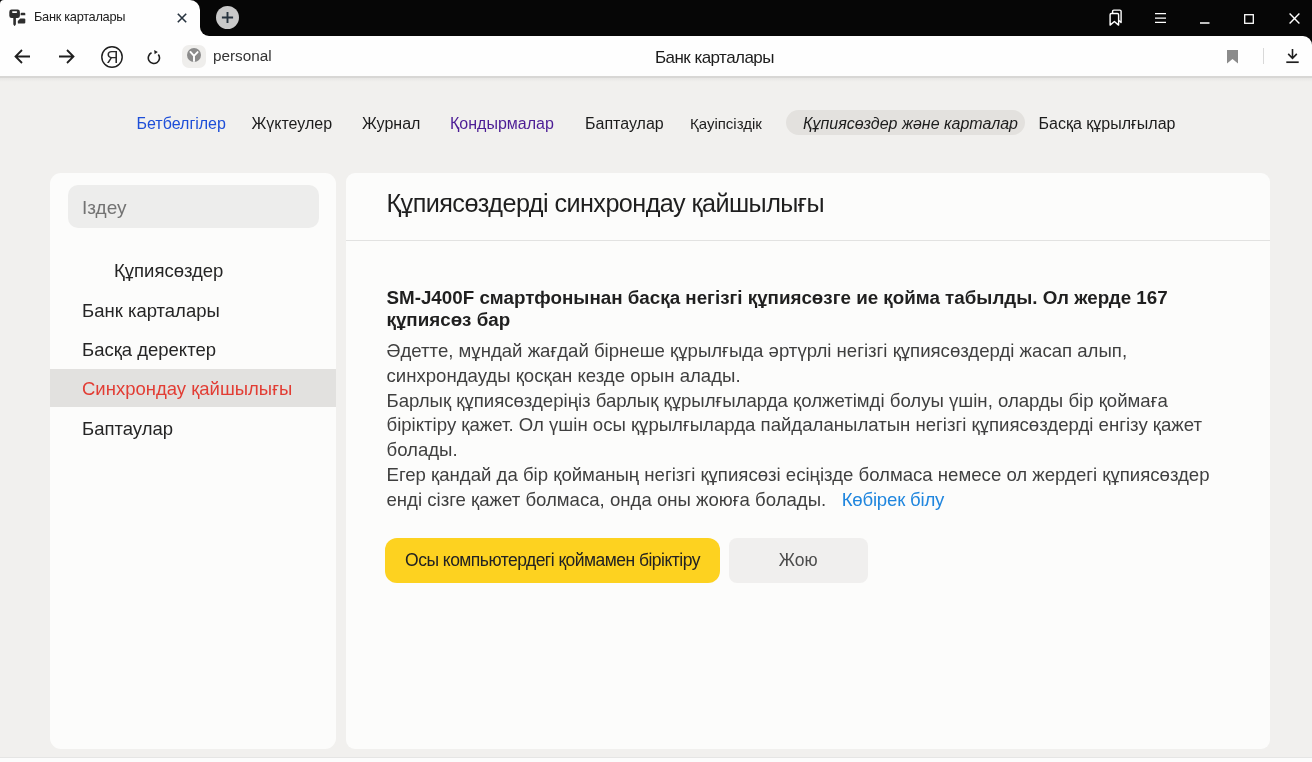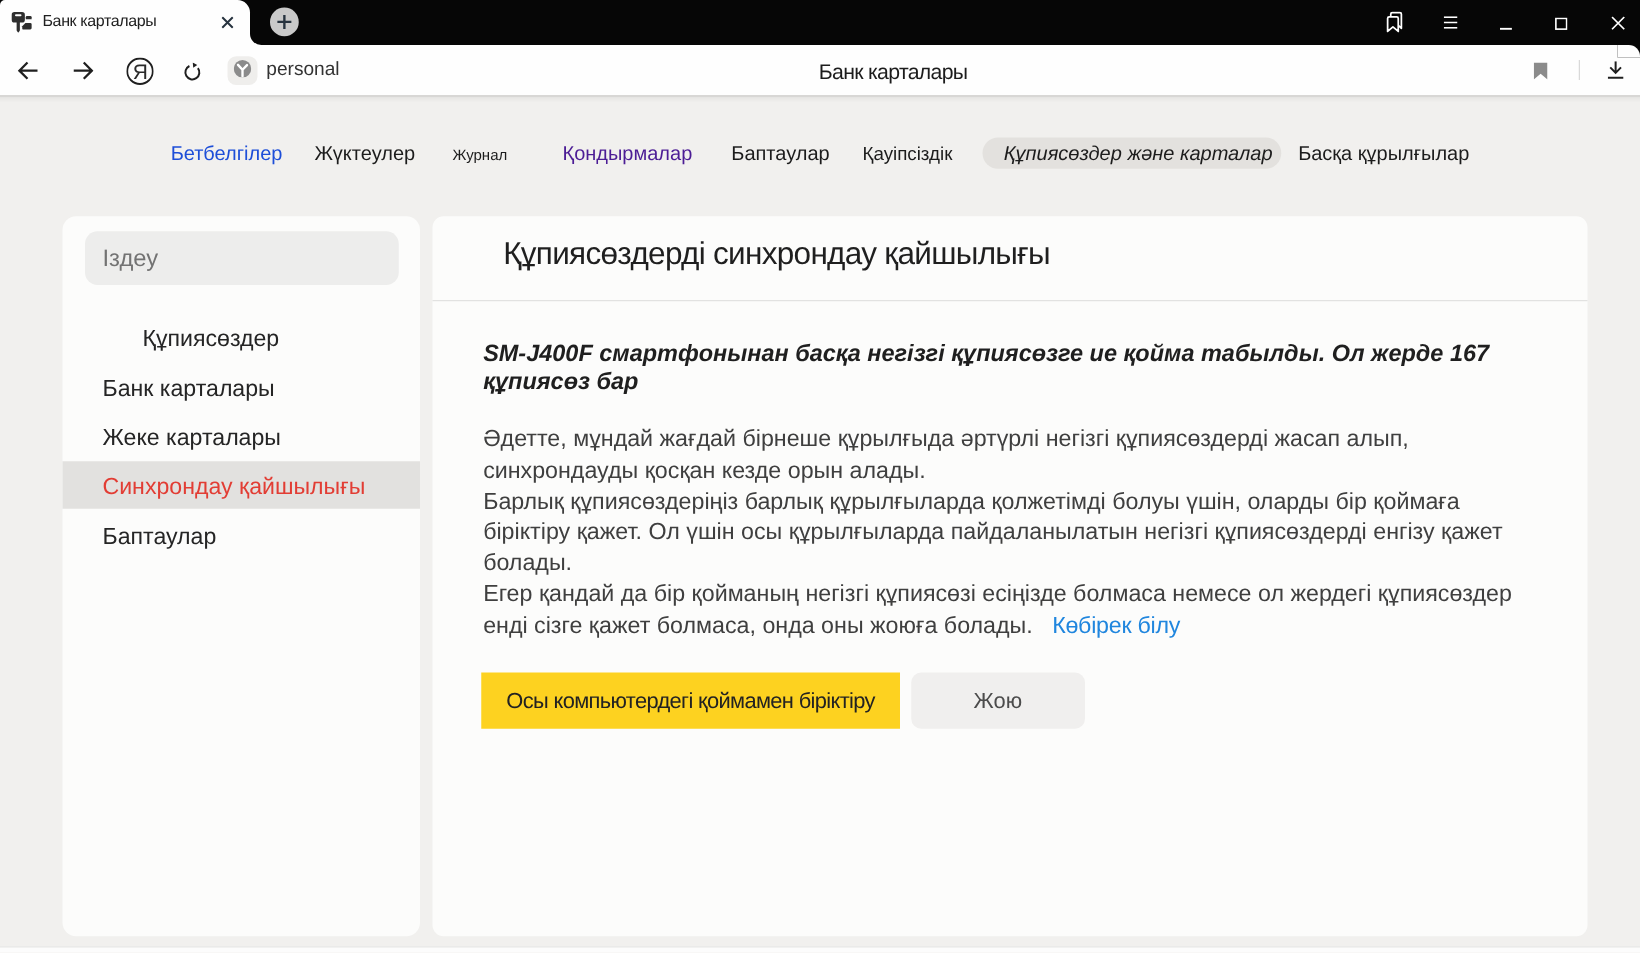--- a/index.html
+++ b/index.html
@@ -78,41 +78,41 @@
 </svg>
 <div class="abs" style="left:1263px;top:48px;width:1px;height:16px;background:#d9d9d9;"></div>
 <svg class="abs" style="left:1286px;top:49px;" width="13" height="15" viewBox="0 0 13 15">
   <path d="M6.5 0 V8.8 M2.2 4.9 L6.5 9.3 L10.8 4.9" stroke="#1f1f1f" stroke-width="1.6" fill="none"></path>
   <path d="M0.3 13.2 H12.7" stroke="#1f1f1f" stroke-width="1.7"></path>
 </svg>
 
 <div class="abs" style="left:786px;top:109.5px;width:239px;height:25.5px;background:#e3e1de;border-radius:13px;"></div>
 <span class="abs" style="left:136.5px;top:116.2px;font-size:16px;line-height:16px;color:#1d4ed8;">Бетбелгілер</span>
 <span class="abs" style="left:251.5px;top:116.2px;font-size:16px;line-height:16px;color:#1c1c1c;">Жүктеулер</span>
-<span class="abs" style="left:362px;top:116.2px;font-size:12px;line-height:16px;color:#1c1c1c;">Журнал</span>
+<span class="abs" style="left:362px;top:116.2px;font-size:16px;line-height:16px;color:#1c1c1c;">Журнал</span>
 <span class="abs" style="left:450px;top:116.2px;font-size:16px;line-height:16px;color:#4c1d95;">Қондырмалар</span>
 <span class="abs" style="left:585px;top:116.2px;font-size:16px;line-height:16px;color:#1c1c1c;">Баптаулар</span>
 <span class="abs" style="left:690px;top:116.2px;font-size:15px;line-height:16px;color:#1c1c1c;">Қауіпсіздік</span>
 <span class="abs" style="left:803px;top:116.2px;font-size:16px;line-height:16px;color:#1c1c1c;font-style:italic;">Құпиясөздер және карталар</span>
 <span class="abs" style="left:1038.5px;top:116.2px;font-size:16px;line-height:16px;color:#1c1c1c;">Басқа құрылғылар</span>
 
 <div class="abs" style="left:49.5px;top:172.5px;width:286px;height:576px;background:#fcfcfb;border-radius:11px;"></div>
 <div class="abs" style="left:67.5px;top:185px;width:251px;height:43px;background:#ededec;border-radius:10px;"></div>
 <span class="abs" style="left:82px;top:199.2px;font-size:19px;line-height:18.5px;color:#737373;">Іздеу</span>
 <div class="abs" style="left:49.5px;top:368.8px;width:286px;height:38.6px;background:#e2e1df;"></div>
 <span class="abs" style="left:82px;top:262.3px;font-size:18.5px;line-height:18.5px;color:#252525;margin-left:32px;">Құпиясөздер</span>
 <span class="abs" style="left:82px;top:301.7px;font-size:18.5px;line-height:18.5px;color:#252525;">Банк карталары</span>
-<span class="abs" style="left:82px;top:340.9px;font-size:18.5px;line-height:18.5px;color:#252525;">Жеке карталары</span>
+<span class="abs" style="left:82px;top:340.9px;font-size:18.5px;line-height:18.5px;color:#252525;">Басқа деректер</span>
 <span class="abs" style="left:82px;top:379.8px;font-size:18.5px;line-height:18.5px;color:#e23d34;">Синхрондау қайшылығы</span>
 <span class="abs" style="left:82px;top:419.9px;font-size:18.5px;line-height:18.5px;color:#252525;">Баптаулар</span>
 
 <div class="abs" style="left:345.5px;top:173px;width:924px;height:575.5px;background:#fcfcfb;border-radius:9px;"></div>
-<span class="abs" style="left:386.5px;top:191.2px;font-size:25.2px;line-height:25.2px;letter-spacing:-0.55px;color:#1f1f1f;margin-left:16px;">Құпиясөздерді синхрондау қайшылығы</span>
+<span class="abs" style="left:386.5px;top:191.2px;font-size:25.2px;line-height:25.2px;letter-spacing:-0.55px;color:#1f1f1f;">Құпиясөздерді синхрондау қайшылығы</span>
 <div class="abs" style="left:345.5px;top:240px;width:924px;height:1px;background:#e2e2e1;"></div>
 
-<div class="abs" style="left:386.5px;top:272px;width:860px;font-size:18.8px;line-height:22px;font-weight:bold;color:#1f1f1f;font-style:italic;">SM-J400F смартфонынан басқа негізгі құпиясөзге ие қойма табылды. Ол жерде 167 құпиясөз бар</div>
+<div class="abs" style="left:386.5px;top:287px;width:860px;font-size:18.8px;line-height:22px;font-weight:bold;color:#1f1f1f;">SM-J400F смартфонынан басқа негізгі құпиясөзге ие қойма табылды. Ол жерде 167 құпиясөз бар</div>
 
 <div class="abs" style="left:386.5px;top:339.3px;width:880px;font-size:18.6px;line-height:24.7px;color:#3f3f3f;">Әдетте, мұндай жағдай бірнеше құрылғыда әртүрлі негізгі құпиясөздерді жасап алып,<br>синхрондауды қосқан кезде орын алады.<br>Барлық құпиясөздеріңіз барлық құрылғыларда қолжетімді болуы үшін, оларды бір қоймаға<br>біріктіру қажет. Ол үшін осы құрылғыларда пайдаланылатын негізгі құпиясөздерді енгізу қажет<br>болады.<br>Егер қандай да бір қойманың негізгі құпиясөзі есіңізде болмаса немесе ол жердегі құпиясөздер<br>енді сізге қажет болмаса, онда оны жоюға болады.&nbsp;&nbsp; <a style="color:#2086de;text-decoration:none;letter-spacing:-0.2px;">Көбірек білу</a></div>
 
-<div class="abs" style="left:385px;top:538px;width:335px;height:44.5px;background:#fdd220;border-radius:0;text-align:center;font-size:17.5px;letter-spacing:-0.52px;line-height:44px;color:#222;white-space:nowrap;">Осы компьютердегі қоймамен біріктіру</div>
+<div class="abs" style="left:385px;top:538px;width:335px;height:44.5px;background:#fdd220;border-radius:12px;text-align:center;font-size:17.5px;letter-spacing:-0.52px;line-height:44px;color:#222;white-space:nowrap;">Осы компьютердегі қоймамен біріктіру</div>
 <div class="abs" style="left:729px;top:538px;width:138.5px;height:44.5px;background:#f0efee;border-radius:8px;text-align:center;font-size:17.5px;line-height:44px;color:#4c4c4c;">Жою</div>
 
 <div class="abs" style="left:0;top:756.5px;width:1312px;height:5.5px;background:#fcfcfc;border-top:1px solid #e5e5e4;"></div>
 
 </body></html>

